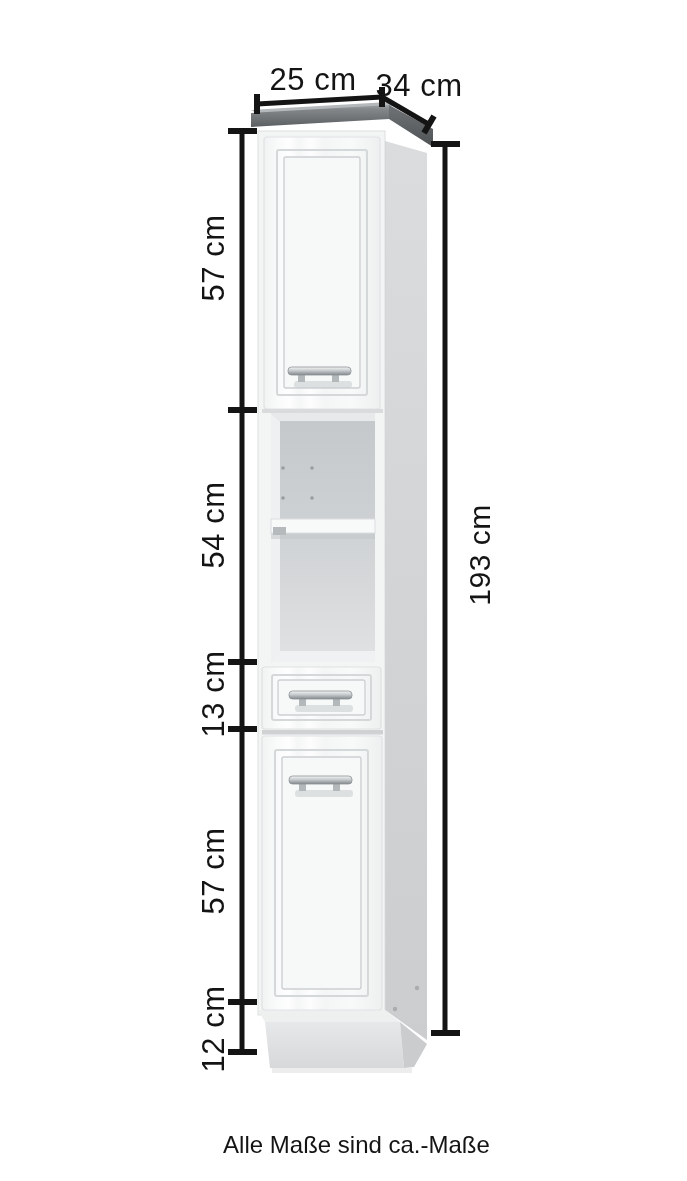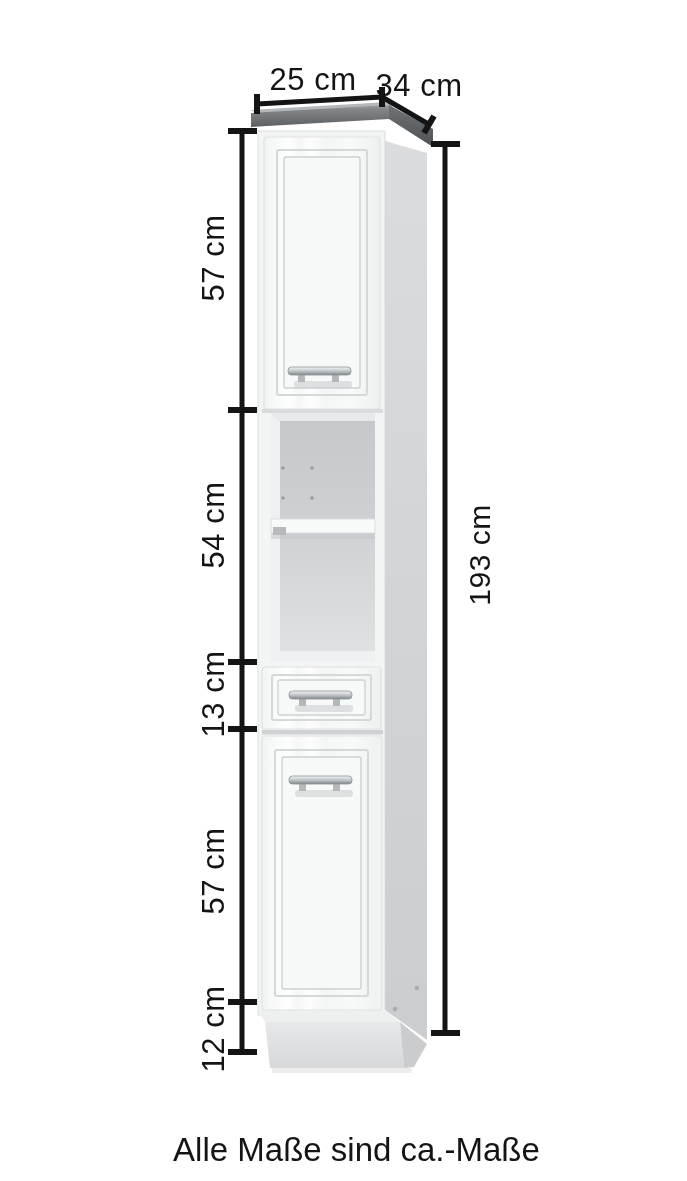--- a/index.html
+++ b/index.html
@@ -20,21 +20,21 @@
     color:#141414;
     letter-spacing:0.5px;
   }
   .hlabel{transform:translate(-50%,-50%);}
   .vlabel{transform:translate(-50%,-50%) rotate(-90deg);}
   .caption{
     position:absolute;
     left:0;top:1131px;width:687px;
     text-align:center;
     text-indent:26px;
-    font-size:33px;
+    font-size:24px;
     color:#141414;
   }
 </style>
 </head>
 <body>
 
 <div class="stage">
 
   <svg width="687" height="1181" viewBox="0 0 687 1181">
     <defs>

